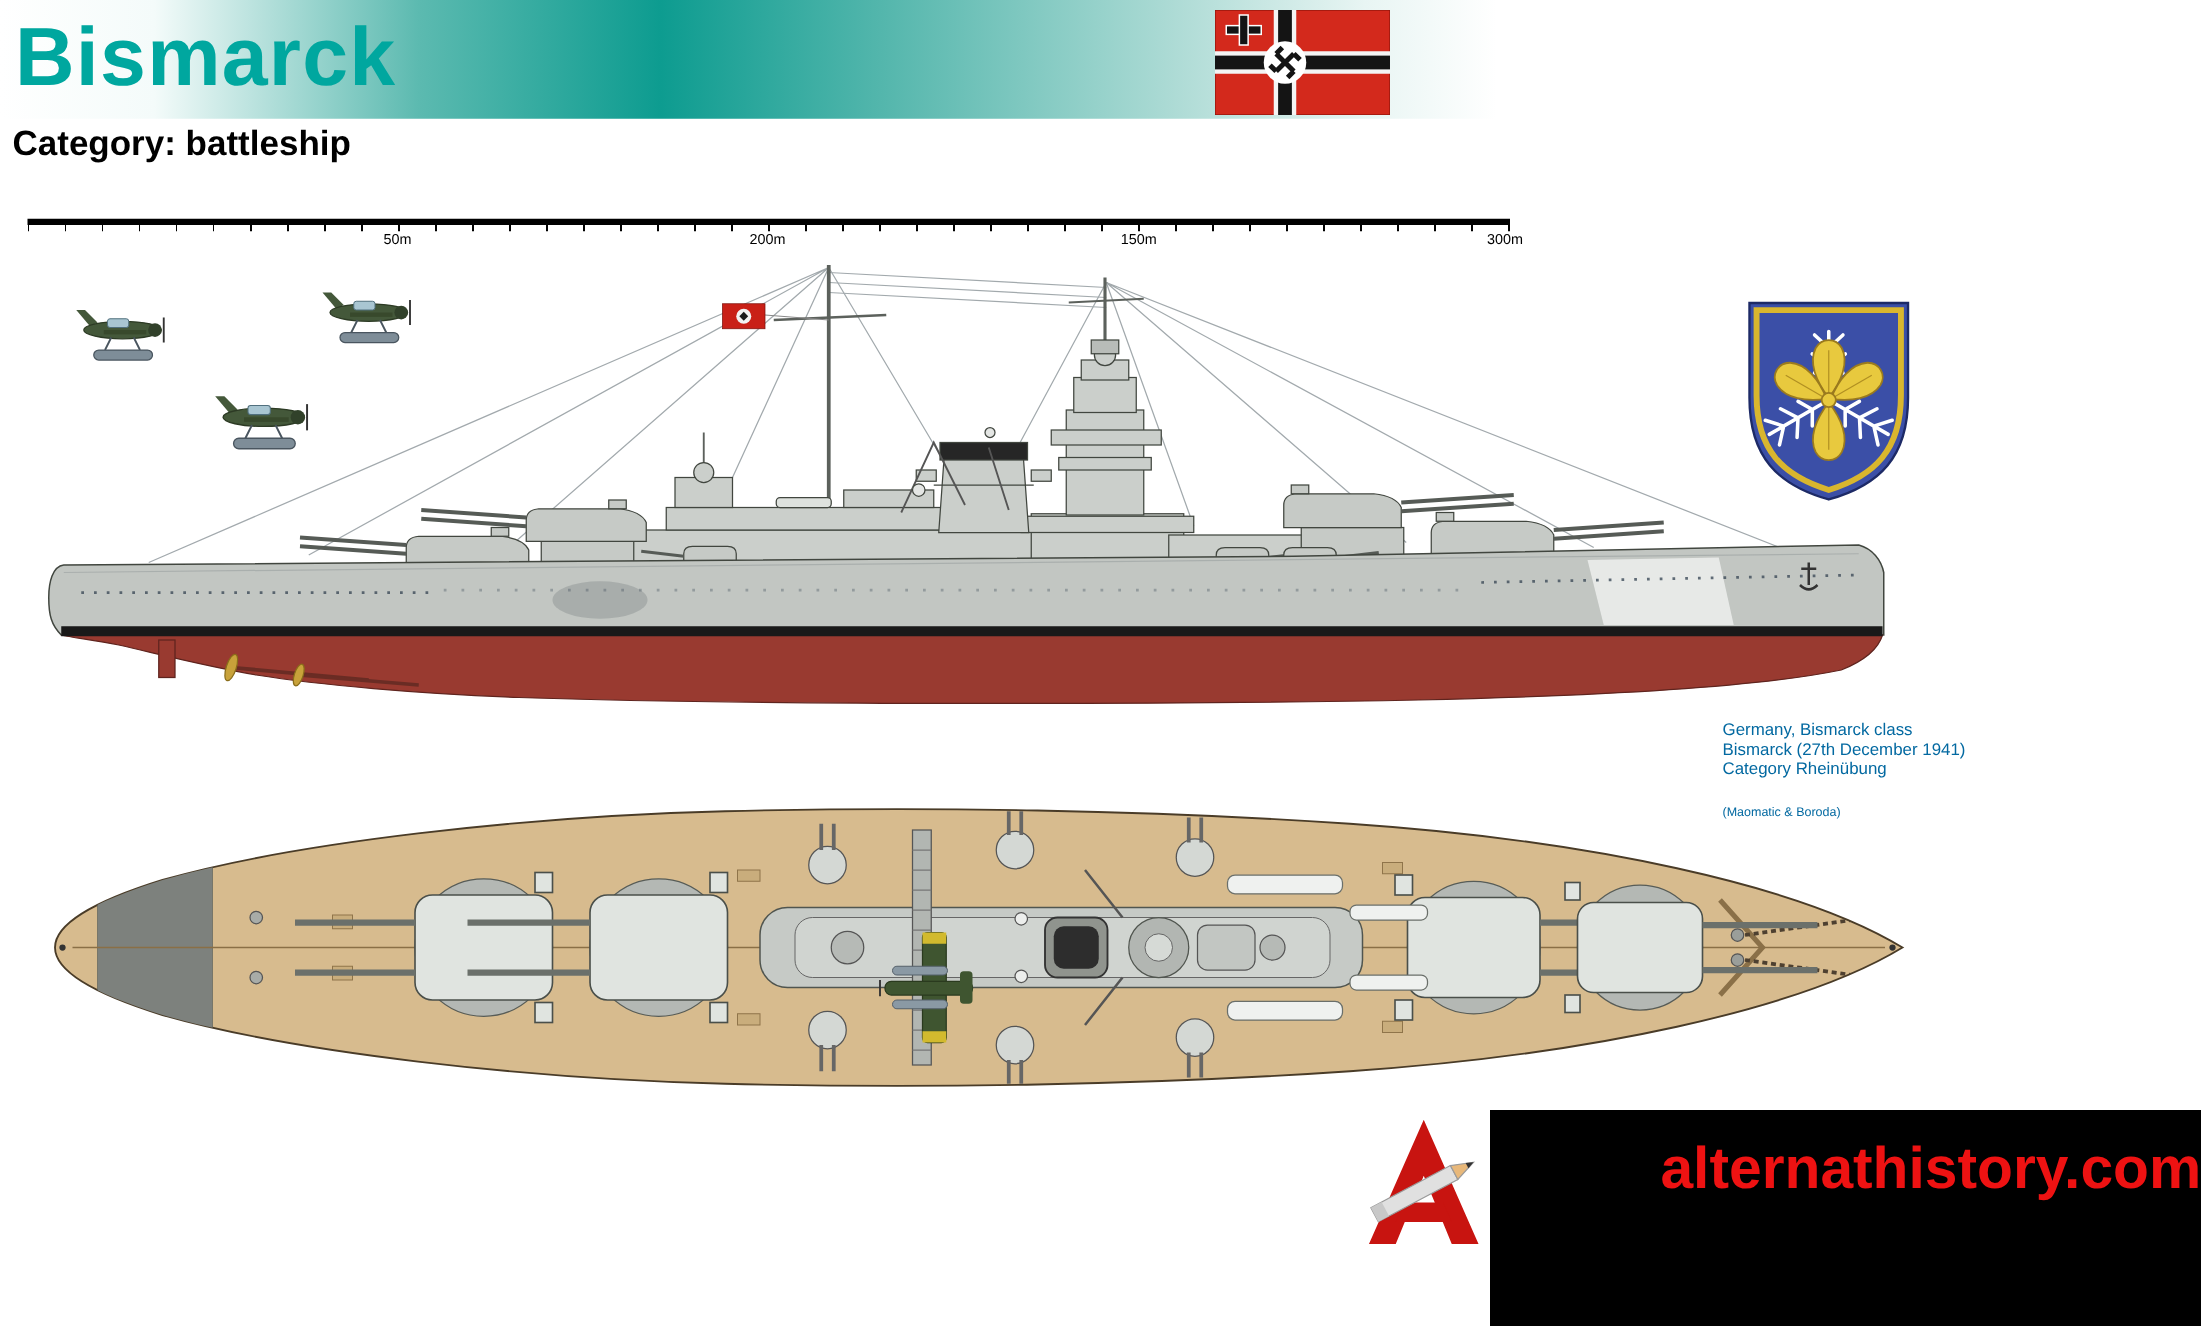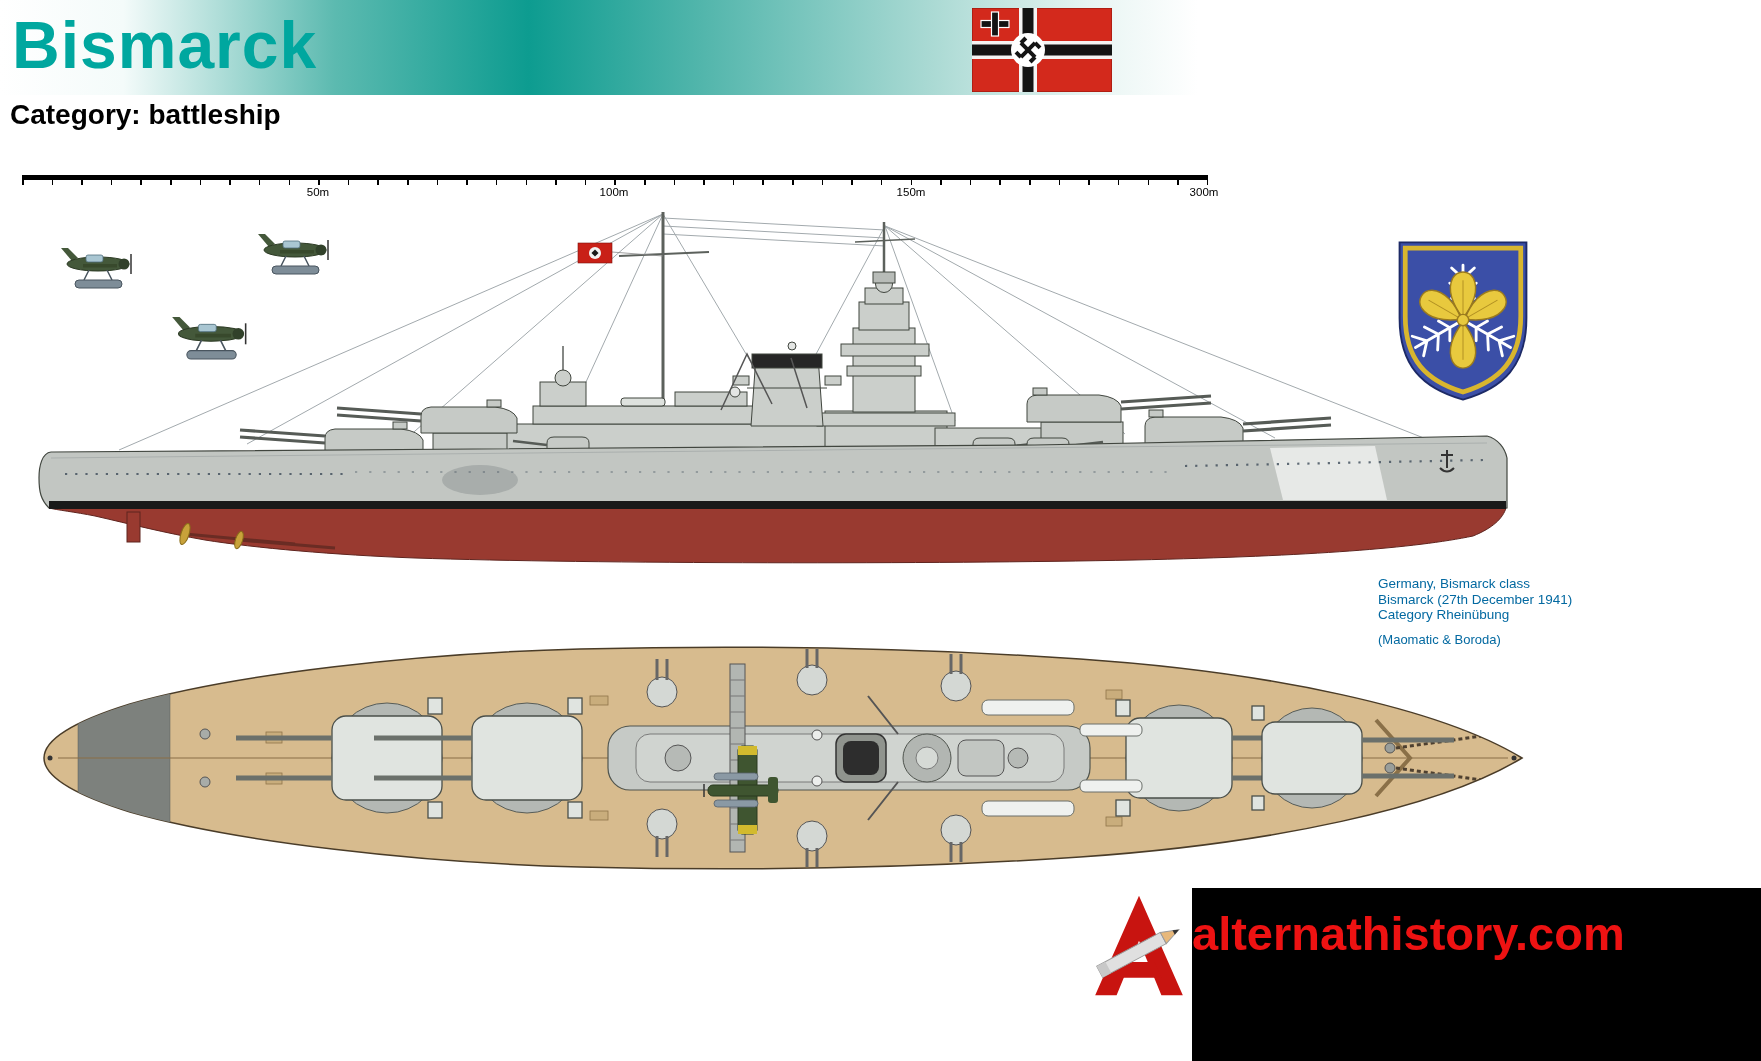--- a/index.html
+++ b/index.html
@@ -11,25 +11,25 @@
          color:#00a79f;letter-spacing:1px;line-height:86px;text-align:center;}
   .flag{position:absolute;left:972px;top:8px;}
   .category{position:absolute;left:10px;top:99px;font-size:28px;font-weight:bold;color:#000;text-align:center;}
   .scalebar{position:absolute;left:22px;top:175px;width:1186px;height:30px;text-decoration:underline;}
   .scalebar .bar{height:5px;background:#000;}
   .scalebar .ticks{height:5px;background:repeating-linear-gradient(to right,#000 0 1.5px,transparent 1.5px 29.62px);}
   .scalebar .sl{position:absolute;top:11px;transform:translateX(-50%);font-size:11.5px;color:#000;}
   .side{position:absolute;left:35px;top:196px;}
   .crest{position:absolute;left:1392px;top:236px;}
   .info{position:absolute;left:1378px;top:576px;font-size:13.5px;line-height:15.5px;color:#0369a1;}
-  .info .small{font-size:13px;margin-top:9px;}
+  .info .small{font-size:10px;margin-top:20px;}
   .top{position:absolute;left:30px;top:638px;}
   .logo{position:absolute;left:1090px;top:890px;}
   .footerbar{position:absolute;left:1192px;top:888px;width:569px;height:173px;background:#000;
-             text-align:left;padding-top:18px;box-sizing:border-box;}
+             text-align:right;padding-top:18px;box-sizing:border-box;}
   .footerbar .site{font-size:47px;font-weight:bold;color:#ee1212;}
 </style>
 </head>
 <body>
 
 <div class="page">
 
   <div class="header">
     <h1 class="title">Bismarck</h1>
     <svg class="flag" width="140" height="84" viewBox="0 0 140 84">
@@ -48,21 +48,21 @@
       </g>
     </svg>
   </div>
 
   <div class="category">Category: battleship</div>
 
   <div class="scalebar">
     <div class="bar"></div>
     <div class="ticks"></div>
     <span class="sl" style="left:296px">50m</span>
-    <span class="sl" style="left:592px">100m</span>
+    <span class="sl" style="left:592px">200m</span>
     <span class="sl" style="left:889px">150m</span>
     <span class="sl" style="left:1182px">300m</span>
   </div>
 
   <svg class="side" width="1490" height="380" viewBox="0 0 1490 380">
     <defs>
       <g id="plane">
         <path d="M-26,-7 L-37,-20 L-30,-20 L-20,-10 Z" fill="#44583a"></path>
         <ellipse cx="0" cy="-4" rx="31" ry="7" fill="#44583a" stroke="#2c3a24" stroke-width="1"></ellipse>
         <rect x="-12" y="-13" width="17" height="7" rx="2" fill="#a9c6d2" stroke="#51707e" stroke-width="0.8"></rect>

